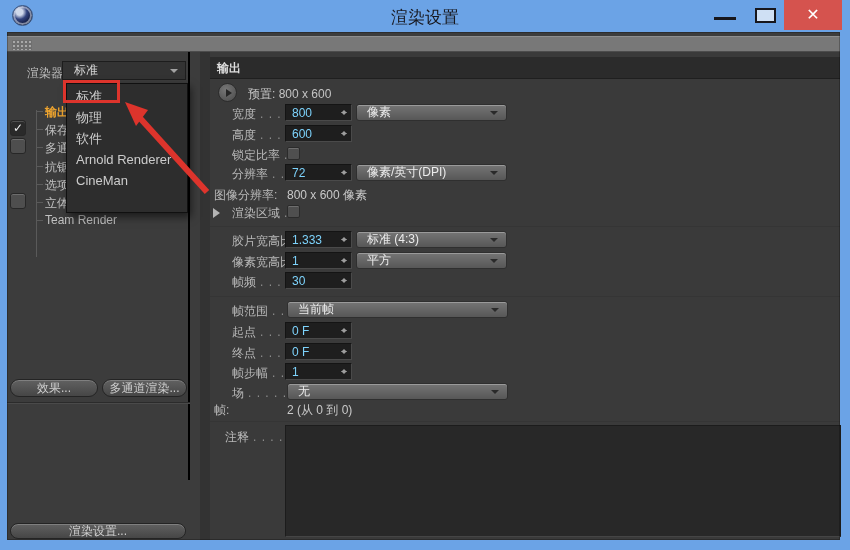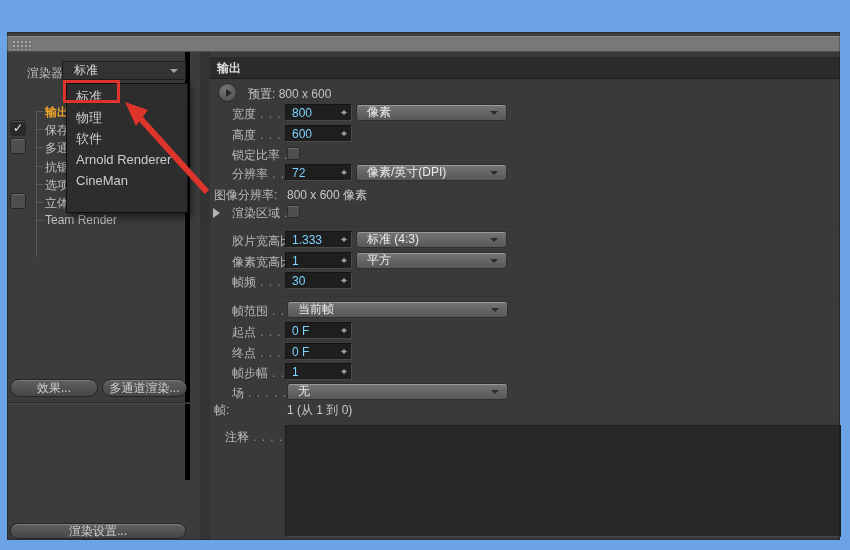--- a/index.html
+++ b/index.html
@@ -20,21 +20,21 @@
   #btn-close{left:784px;width:58px;background:#d5534e;text-align:center;color:#fff;font-size:16px;line-height:30px;font-weight:bold;}
 
   
   #content{position:absolute;left:7px;top:32px;width:833px;height:508px;background:#3c3c3c;}
   #topstrip{position:absolute;left:0;top:4px;width:833px;height:16px;background:#787878;
     border-top:1px solid #8e8e8e;border-bottom:1px solid #4c4c4c;}
   #grip{position:absolute;left:5px;top:3px;width:20px;height:10px;
     background-image:radial-gradient(#a8a8a8 1px,transparent 1.2px);background-size:4px 4px;background-color:#6f6f6f;}
 
   
-  #left-panel{position:absolute;left:0;top:20px;width:183px;height:428px;background:#3c3c3c;border-right:5px solid #000000;}
+  #left-panel{position:absolute;left:0;top:20px;width:183px;height:428px;background:#3c3c3c;border-right:2px solid #000000;}
   #renderer-label{position:absolute;left:20px;top:13px;font-size:12px;color:#bcbcbc;}
   #renderer-select{position:absolute;left:55px;top:9px;width:124px;height:19px;background:#333333;
     border:1px solid #1d1d1d;color:#d6d6d6;font-size:12px;line-height:17px;padding-left:11px;}
   #renderer-select::after{content:"";position:absolute;right:7px;top:7px;border:4px solid transparent;border-top-color:#a2a2a2;}
 
   #category-tree{position:absolute;left:0;top:0;width:183px;height:300px;}
   #tree-vline{position:absolute;left:29px;top:58px;width:1px;height:147px;background:#5a5a5a;}
   .tree-row{position:absolute;left:0;width:183px;height:18px;font-size:12px;}
   .tree-row .tick{position:absolute;left:29px;top:9px;width:7px;height:1px;background:#5a5a5a;}
   .tree-label{position:absolute;left:38px;top:2px;color:#c0c0c0;white-space:nowrap;}
@@ -97,20 +97,31 @@
   #arrow-svg{position:absolute;left:0;top:0;width:850px;height:550px;z-index:40;pointer-events:none;}
 
   
   #content::after{content:"";position:absolute;left:0;top:0;width:100%;height:100%;box-shadow:inset 0 0 0 1px rgba(0,0,0,.25);pointer-events:none;}
 </style>
 </head>
 <body>
 
 <div id="win">
 
+  <div id="titlebar">
+    <div id="app-icon"></div>
+    <div id="title">渲染设置</div>
+    <div id="btn-min" class="wbtn">
+        <i></i>
+      </div>
+    <div id="btn-max" class="wbtn">
+        <i></i>
+      </div>
+    <div id="btn-close" class="wbtn">✕</div>
+  </div>
 
   <div id="content">
     <div id="topstrip">
       <div id="grip"></div>
     </div>
 
     <div id="left-panel">
       <span id="renderer-label">渲染器</span>
       <div id="renderer-select">标准</div>
 
@@ -266,21 +277,21 @@
           </div>
       </div>
 
       <div class="row" style="top:331px">
         <span class="lbl"><b>场</b><b class="dots">. . . . . . .</b></span>
         <div class="dd wide"><span>无</span></div>
       </div>
 
       <div class="row" style="top:348px">
         <span class="lbl2">帧:</span>
-        <span class="val">1 (从 1 到 0)</span>
+        <span class="val">2 (从 0 到 0)</span>
       </div>
 
       <div class="sep" style="top:369px"></div>
 
       <div class="row" style="top:375px">
         <span class="lbl2" style="left:15px"><b>注释</b><b class="dots">. . . . .</b></span>
       </div>
       <div id="annotation-box"></div>
     </div>
 

